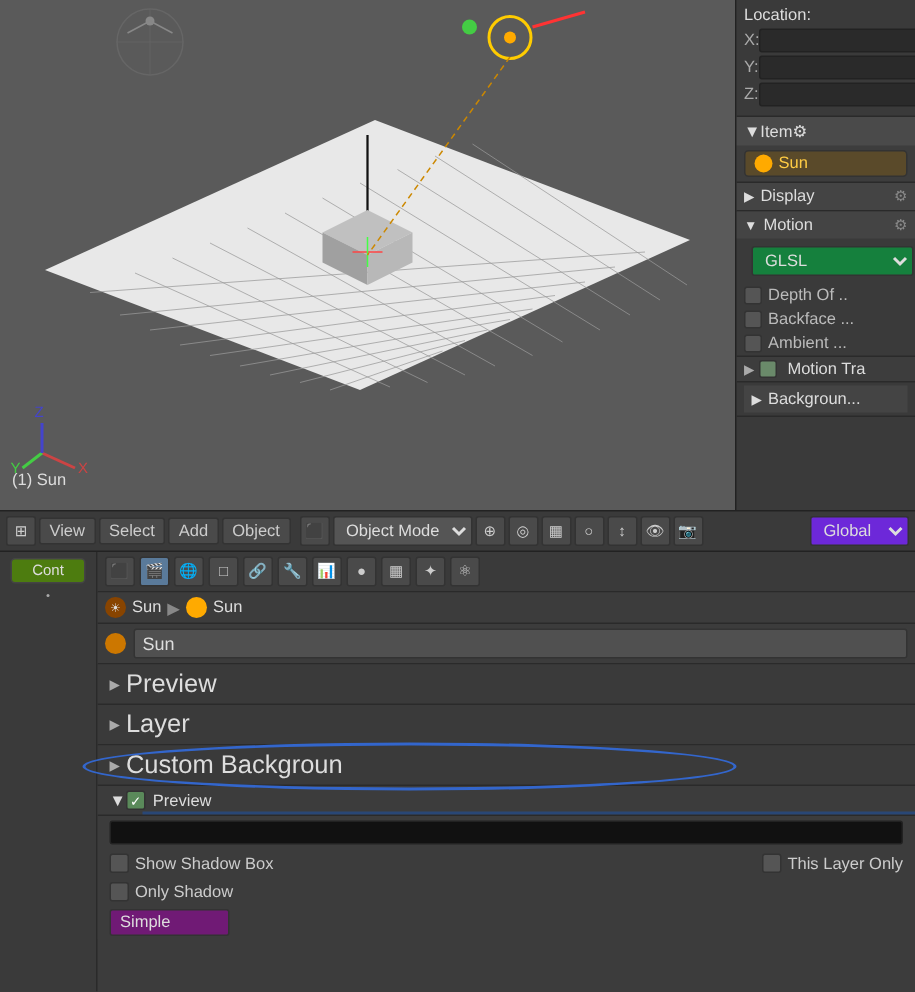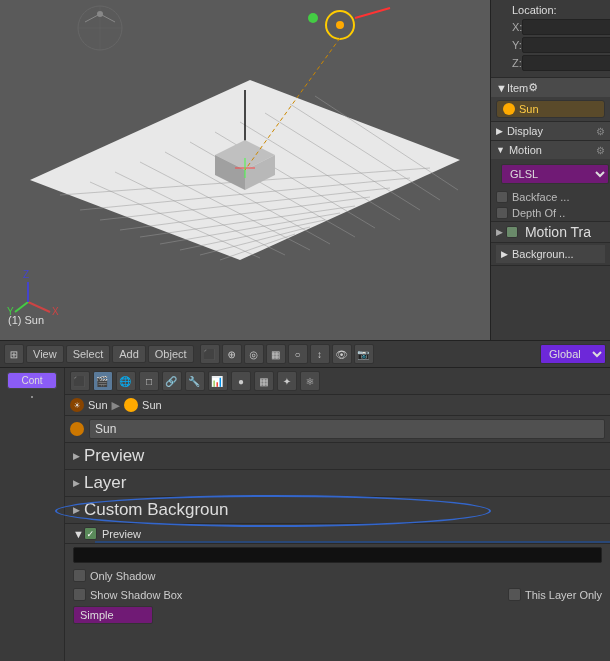--- a/index.html
+++ b/index.html
@@ -80,21 +80,21 @@
     }
 
     .prop-header .gear {
       margin-left: auto;
       font-size: 10px;
       color: #888;
     }
 
     
     .location-section {
-      padding: 4px 21px;
+      padding: 4px 5px;
       background: #3a3a3a;
     }
 
     .location-title {
       font-size: 11px;
       color: #ddd;
       margin-bottom: 3px;
     }
 
     .location-row {
@@ -165,21 +165,21 @@
     
     .shading-header {
       display: flex;
       align-items: center;
       padding: 3px 5px;
       background: #444;
     }
 
     .glsl-select {
       margin: 3px 5px;
-      background: #701a75;
+      background: #15803d;
       border: 1px solid #333;
       color: #ddd;
       font-size: 11px;
       padding: 2px 4px;
       width: 108px;
       border-radius: 2px;
     }
 
     .checkbox-row {
       display: flex;
@@ -272,21 +272,21 @@
       background: #3a3a3a;
       border-right: 1px solid #2a2a2a;
       display: flex;
       flex-direction: column;
       align-items: center;
       padding: 4px 2px;
     }
 
     .strip-btn {
       width: 50px;
-      background: #8b5cf6;
+      background: #4d7c0f;
       border: 1px solid #444;
       border-radius: 3px;
       color: #ddd;
       font-size: 10px;
       padding: 2px 3px;
       margin-bottom: 5px;
       text-align: center;
       cursor: pointer;
     }
 
@@ -611,49 +611,58 @@
     </div>
     <div style="margin:2px 5px;">
       <select class="glsl-select">
         <option>GLSL</option>
         <option>Multitexture</option>
         <option>Texture</option>
       </select>
     </div>
     <div class="checkbox-row">
       <div class="cb"></div>
-      <span>Backface ...</span>
+      <span>Depth Of ..</span>
     </div>
     <div class="checkbox-row">
       <div class="cb"></div>
-      <span>Depth Of ..</span>
+      <span>Backface ...</span>
+    </div>
+    <div class="checkbox-row">
+      <div class="cb"></div>
+      <span>Ambient ...</span>
     </div>
   </div>
 
   <div class="motion-row prop-section">
     <span class="motion-arrow">▶</span>
     <div class="cb checked"></div>
-    <span style="font-size:14px;color:#ddd;margin-left:3px;">Motion Tra</span>
+    <span style="font-size:11px;color:#ddd;margin-left:3px;">Motion Tra</span>
   </div>
 
   <div class="prop-section" style="padding:2px 5px;">
     <div class="prop-header">
       <span class="arrow">▶</span>
       <span>Backgroun...</span>
     </div>
   </div>
 </div>
 
 <div class="bottom-toolbar">
   <div class="icon-btn">⊞</div>
   <button class="toolbar-btn">View</button>
   <button class="toolbar-btn">Select</button>
   <button class="toolbar-btn">Add</button>
   <button class="toolbar-btn">Object</button>
   <div class="icon-btn" style="margin-left:4px;">⬛</div>
+  <select class="mode-select">
+    <option>Object Mode</option>
+    <option>Edit Mode</option>
+    <option>Sculpt Mode</option>
+  </select>
   <div class="icon-btn">⊕</div>
   <div class="icon-btn">◎</div>
   <div class="icon-btn">▦</div>
   <div class="icon-btn">○</div>
   <div class="icon-btn">↕</div>
   <div class="icon-btn">👁</div>
   <div class="icon-btn">📷</div>
   <select class="global-select">
     <option>Global</option>
     <option>Local</option>
@@ -717,35 +726,35 @@
         <span class="s-arrow">▼</span>
         <div class="cb-checkmark">✓</div>
         <span class="s-label">Preview</span>
       </div>
 
       <div class="shadow-color-bar"></div>
 
       <div class="options-row">
         <div class="option-item">
           <div class="small-cb"></div>
-          <span>Only Shadow</span>
-        </div>
-      </div>
-
-      <div class="options-row">
-        <div class="option-item">
-          <div class="small-cb"></div>
           <span>Show Shadow Box</span>
         </div>
         <div class="option-item">
           <div class="small-cb"></div>
           <span>This Layer Only</span>
         </div>
       </div>
 
+      <div class="options-row">
+        <div class="option-item">
+          <div class="small-cb"></div>
+          <span>Only Shadow</span>
+        </div>
+      </div>
+
       <div class="buffer-section">
         <div class="buffer-value">Simple</div>
       </div>
     </div>
   </div>
 </div>
 
 <div class="shadow-oval" style="top: 495px; left: 55px; width: 436px; height: 32px;"></div>
 
 </body></html>

